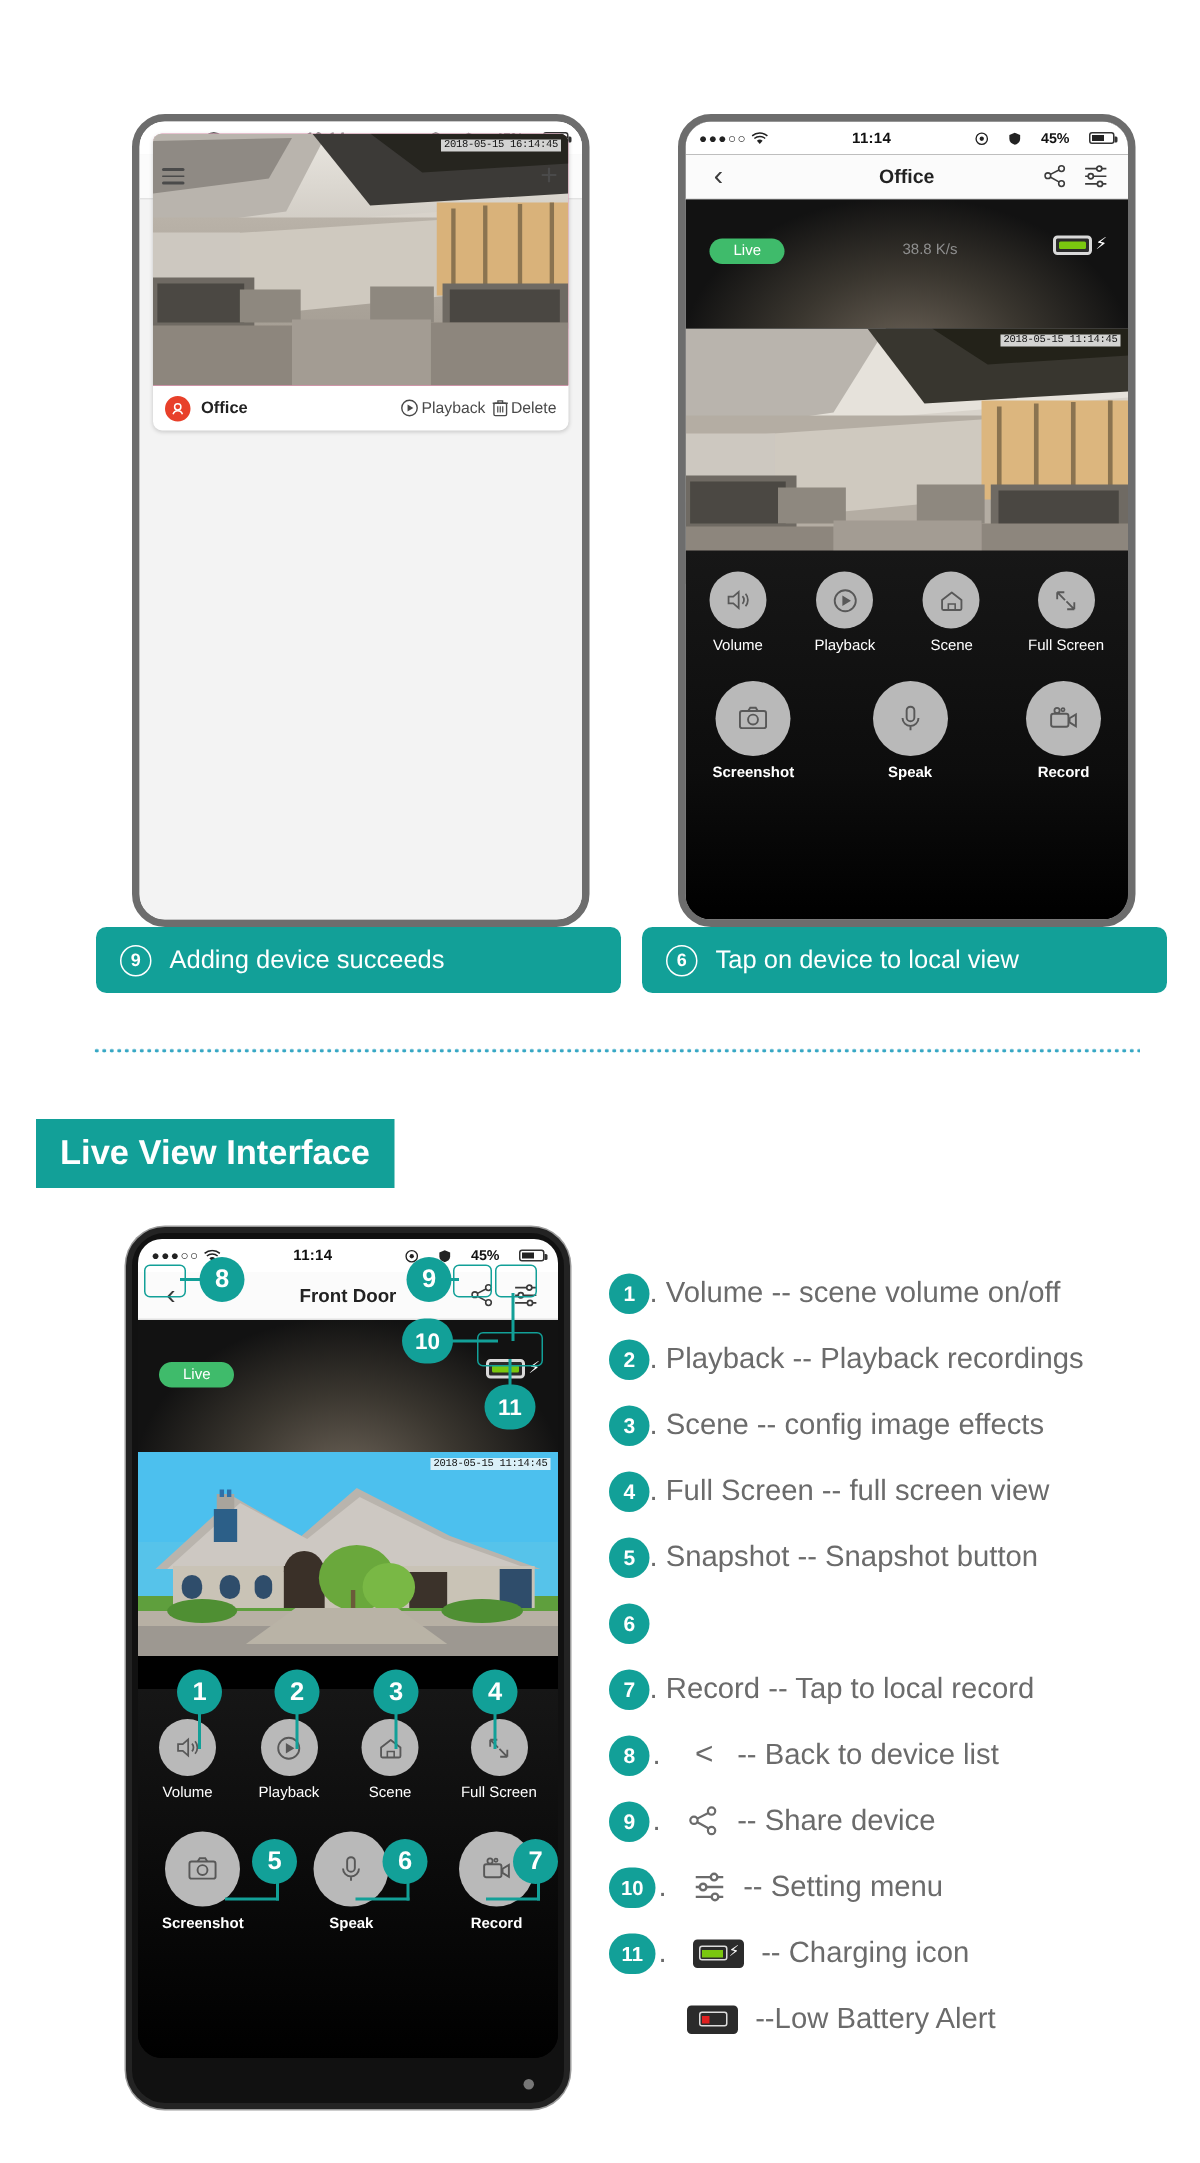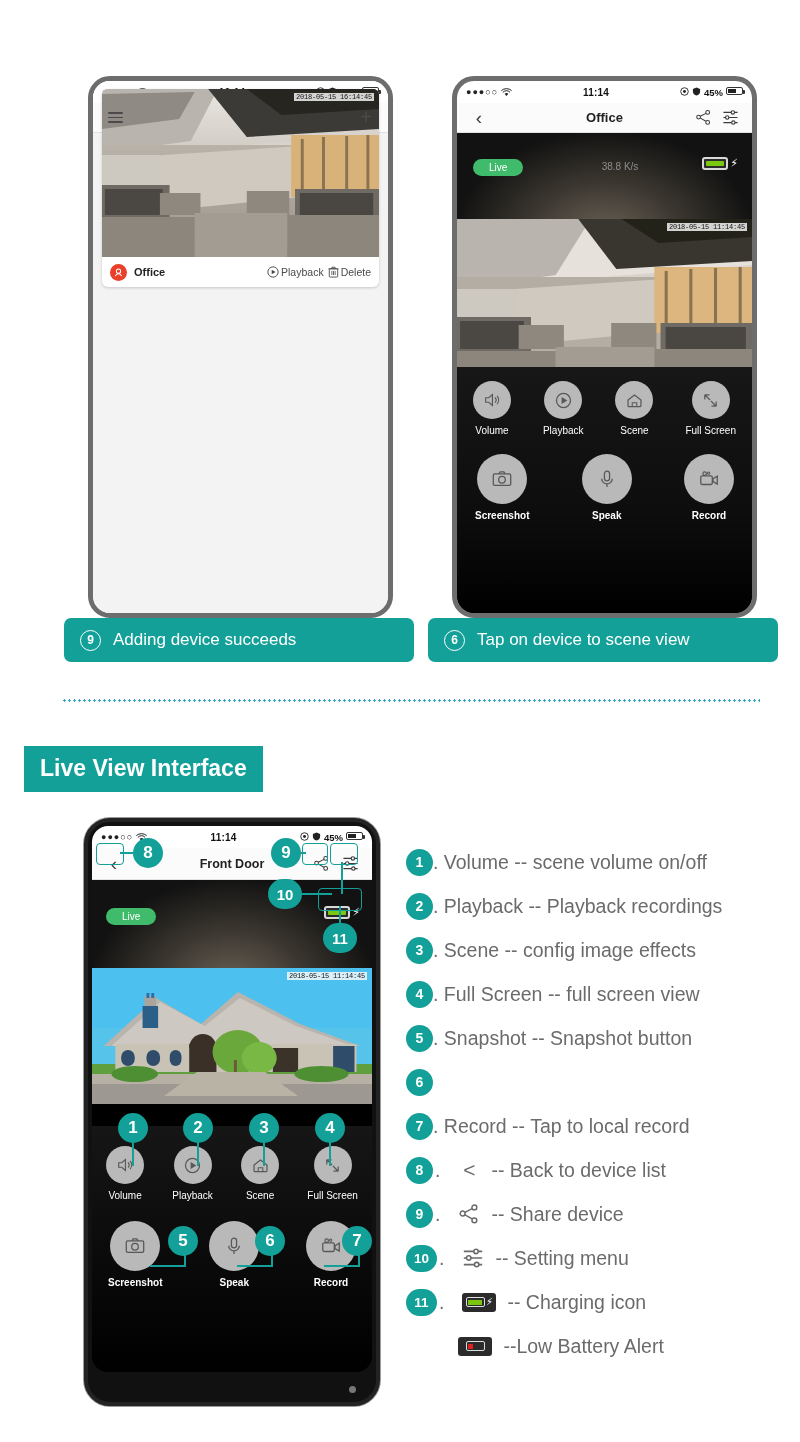--- a/index.html
+++ b/index.html
@@ -11,21 +11,21 @@
   .stage{position:absolute;left:0;top:0;width:800px;height:1442px;}
 
   
   .phone{position:absolute;background:#ffffff;border:5px solid #6d6d6d;border-radius:22px;box-sizing:border-box;overflow:hidden;}
   .screen{position:absolute;left:0;top:0;right:0;bottom:0;background:#f3f3f3;overflow:hidden;}
 
   .statusbar{height:22px;display:flex;align-items:center;background:#fff;font-size:10px;color:#111;padding:0 9px;box-sizing:border-box;}
   .sb-left{display:flex;align-items:center;gap:3px;}
   .sb-dots{letter-spacing:1px;font-size:9px;line-height:1;color:#222;}
   .sb-center{flex:1;text-align:center;font-weight:bold;font-size:10px;letter-spacing:.2px;}
-  .sb-right{display:flex;gap:3px;font-size:9.5px;font-weight:bold;}
+  .sb-right{display:flex;align-items:center;gap:13px;font-size:9.5px;font-weight:bold;}
   .batt{width:17px;height:8px;border:1px solid #333;border-radius:2px;position:relative;box-sizing:border-box;}
   .batt::after{content:"";position:absolute;right:-3px;top:2px;width:2px;height:4px;background:#333;border-radius:0 1px 1px 0;}
   .batt i{position:absolute;left:1px;top:1px;bottom:1px;width:52%;background:#222;display:block;}
 
   .navbar{height:30px;background:#fbfbfb;border-bottom:1px solid #e2e2e2;display:flex;align-items:center;padding:0 12px;box-sizing:border-box;position:relative;}
   .navtitle{position:absolute;left:0;right:0;text-align:center;font-size:13px;font-weight:bold;pointer-events:none;}
   .nav-ico{width:20px;height:20px;display:flex;align-items:center;justify-content:center;color:#3b3b3b;z-index:2;}
   .spacer{flex:1;}
 
   
@@ -382,21 +382,21 @@
       </div>
     </div>
   </div>
 
   <div class="caption" style="left:64px;top:618px;width:350px;height:44px;">
     <span class="cap-num">9</span>
     <span class="cap-text">Adding device succeeds</span>
   </div>
   <div class="caption" style="left:428px;top:618px;width:350px;height:44px;">
     <span class="cap-num">6</span>
-    <span class="cap-text">Tap on device to scene view</span>
+    <span class="cap-text">Tap on device to local view</span>
   </div>
 
   <div class="divider"></div>
 
   <div class="sectitle">Live View Interface</div>
 
   <div id="phone3">
     <div class="inner">
 
       <div class="statusbar">

